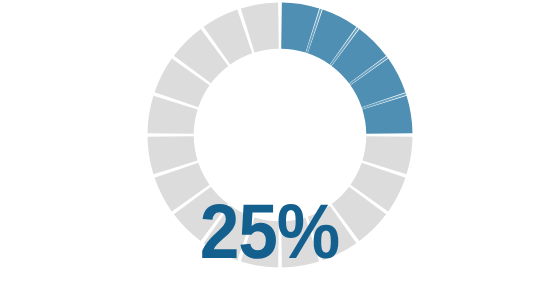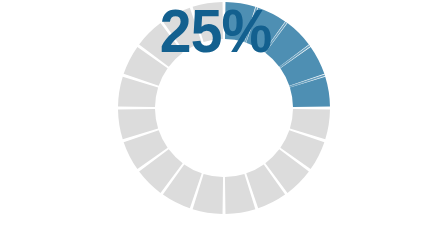--- a/index.html
+++ b/index.html
@@ -28,21 +28,21 @@
     height: 217px;
     display: block;
   }
   #percent-label {
     position: absolute;
     left: 0;
     top: 0;
     width: 432px;
     height: 217px;
     display: flex;
-    align-items: flex-start;
+    align-items: flex-end;
     justify-content: center;
     pointer-events: none;
   }
   #percent-label .value {
     font-family: "Liberation Sans Narrow", "Liberation Sans", sans-serif;
     font-weight: bold;
     font-size: 62px;
     line-height: 1;
     letter-spacing: -1px;
     color: #13608f;

